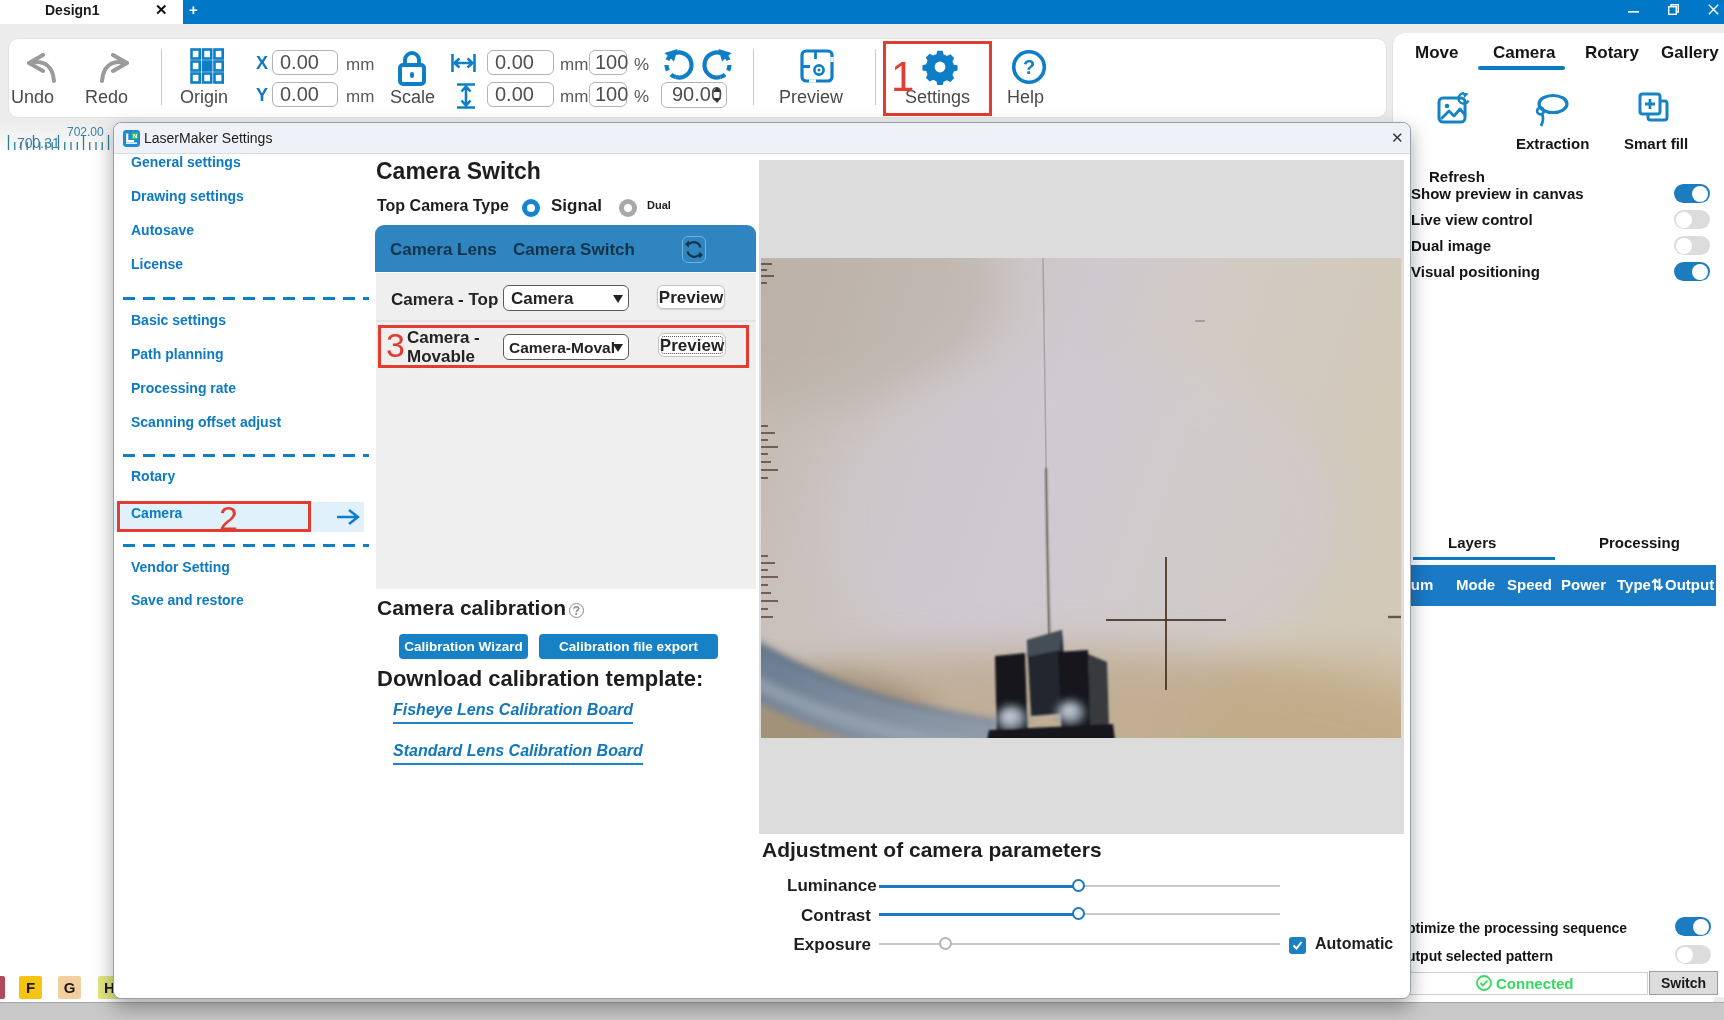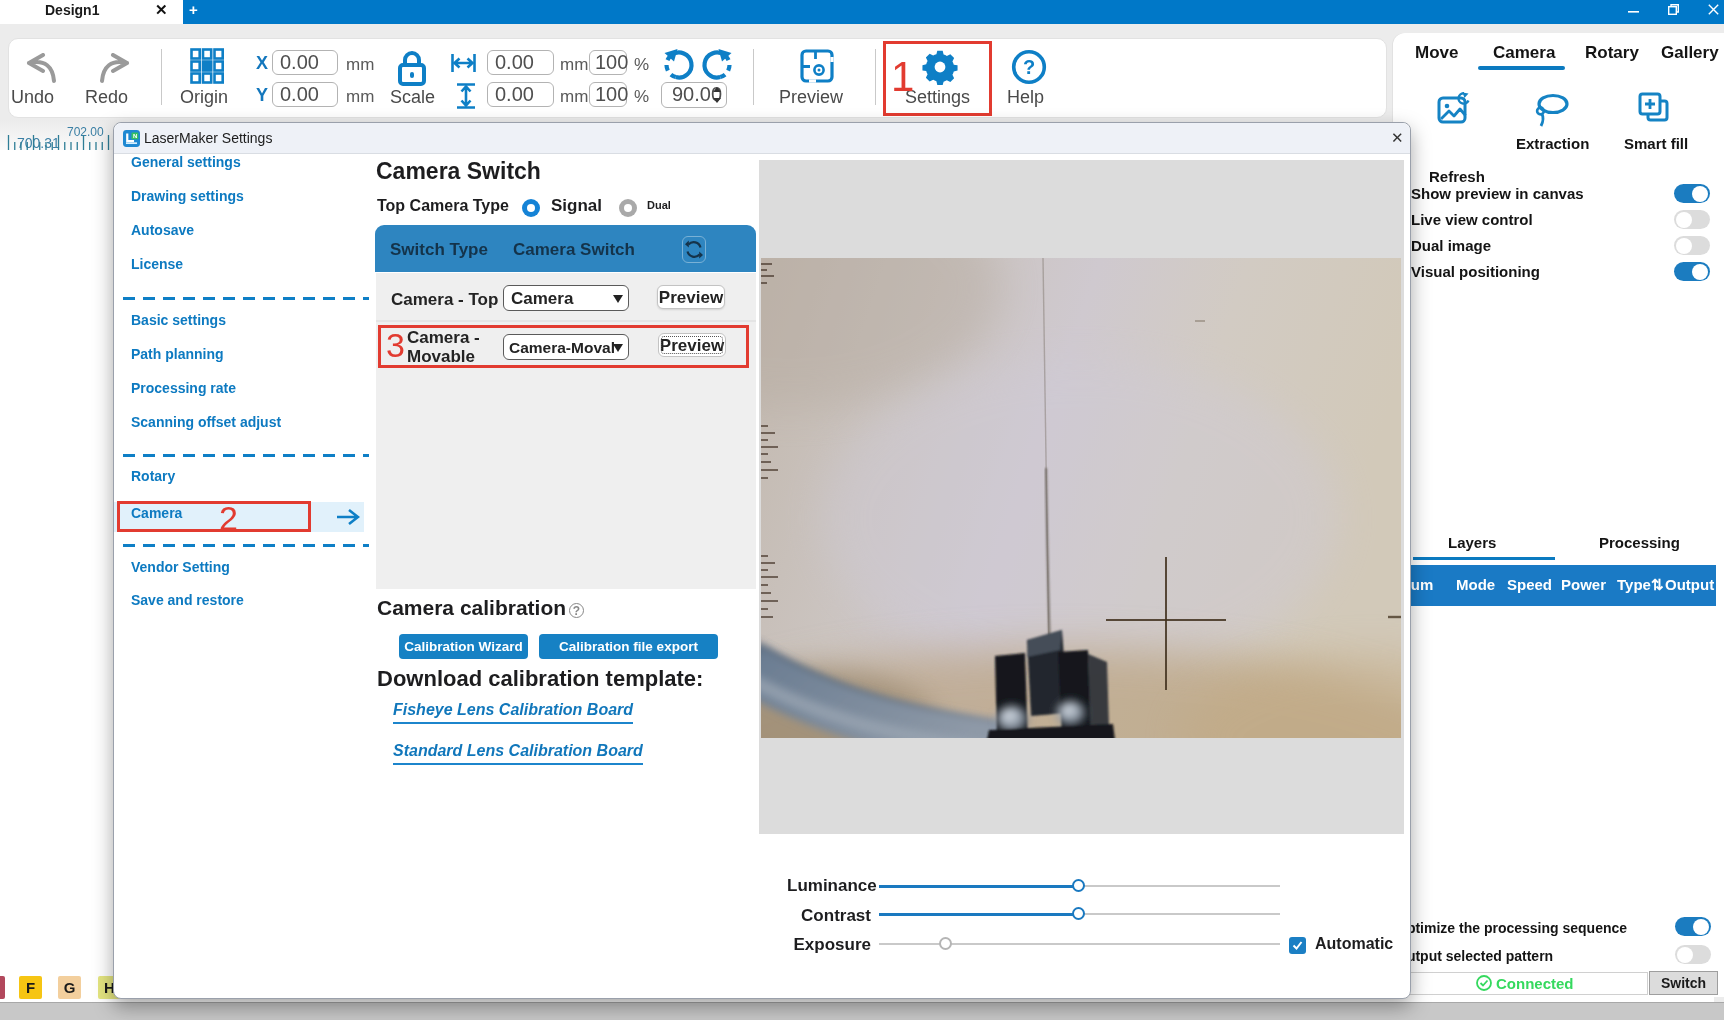--- a/index.html
+++ b/index.html
@@ -309,21 +309,21 @@
   <div class="h1" style="left:262px; top:35px; font-size:23px;">Camera Switch</div>
   <div class="h1" style="left:263px; top:74px; font-size:16px;">Top Camera Type</div>
   <div class="abs" style="left:408px; top:76px; width:18px; height:18px; border-radius:50%; background:#1583d6;"></div>
   <div class="abs" style="left:413px; top:81px; width:8px; height:8px; border-radius:50%; background:#fff;"></div>
   <div class="h1" style="left:437px; top:73px; font-size:17px;">Signal</div>
   <div class="abs" style="left:505px; top:76px; width:18px; height:18px; border-radius:50%; background:#a9a9a9;"></div>
   <div class="abs" style="left:510px; top:81px; width:8px; height:8px; border-radius:50%; background:#fff;"></div>
   <div class="h1" style="left:533px; top:76px; font-size:11px;">Dual</div>
 
   <div class="abs" style="left:261px; top:102px; width:381px; height:47px; background:#2e85c0; border-radius:9px 9px 0 0;"></div>
-  <div class="abs" style="left:276px; top:117px; font-size:17px; font-weight:bold; color:#14334a;">Switch Type</div>
+  <div class="abs" style="left:276px; top:117px; font-size:17px; font-weight:bold; color:#14334a;">Camera Lens</div>
   <div class="abs" style="left:399px; top:117px; font-size:17px; font-weight:bold; color:#14334a;">Camera Switch</div>
   <div class="abs" style="left:568px; top:113px; width:24px; height:27px; border:1px solid #79b1d6; border-radius:6px;"></div>
   <svg class="abs" style="left:570px; top:116px;" width="20" height="21" viewBox="0 0 20 21">
     <path d="M16.5 8.5 A 7 7 0 0 0 4.5 5.5 M3.5 12.5 A 7 7 0 0 0 15.5 15.5" fill="none" stroke="#15334a" stroke-width="2.2"></path>
     <polygon points="4.8,1.5 4.8,8.5 1,5.2" fill="#15334a"></polygon>
     <polygon points="15.2,12.5 15.2,19.5 19,16" fill="#15334a"></polygon>
   </svg>
 
   <div class="abs" style="left:262px; top:150px; width:380px; height:316px; background:#efefef;"></div>
   <div class="abs" style="left:262px; top:197px; width:380px; height:2px; background:#e4e4e4;"></div>
@@ -421,20 +421,21 @@
         <polygon points="327,396 346,404 348,470 329,473" fill="#272d35" opacity="0.9"></polygon>
         <g filter="url(#b4)">
         <ellipse cx="251" cy="461" rx="15" ry="13" fill="url(#screw)"></ellipse>
         <ellipse cx="310" cy="455" rx="14" ry="12" fill="url(#screw)"></ellipse>
         </g>
         <polygon points="228,472 352,466 354,482 226,482" fill="#15181d"></polygon>
       </g>
     </svg>
   </div>
 
+  <div class="h1" style="left:648px; top:715px; font-size:21px;">Adjustment of camera parameters</div>
   <div class="slabel" style="left:673px; top:753px;">Luminance</div>
   <div class="track" style="left:765px; top:762px;"></div>
   <div class="abs" style="left:765px; top:761.5px; width:200px; height:3px; background:#1a79c0;"></div>
   <div class="thumb" style="left:958px; top:756px; border:2px solid #1a79c0;"></div>
   <div class="slabel" style="left:673px; top:783px;">Contrast</div>
   <div class="track" style="left:765px; top:790px;"></div>
   <div class="abs" style="left:765px; top:789.5px; width:200px; height:3px; background:#1a79c0;"></div>
   <div class="thumb" style="left:958px; top:784px; border:2px solid #1a79c0;"></div>
   <div class="slabel" style="left:673px; top:812px;">Exposure</div>
   <div class="track" style="left:765px; top:820px;"></div>

